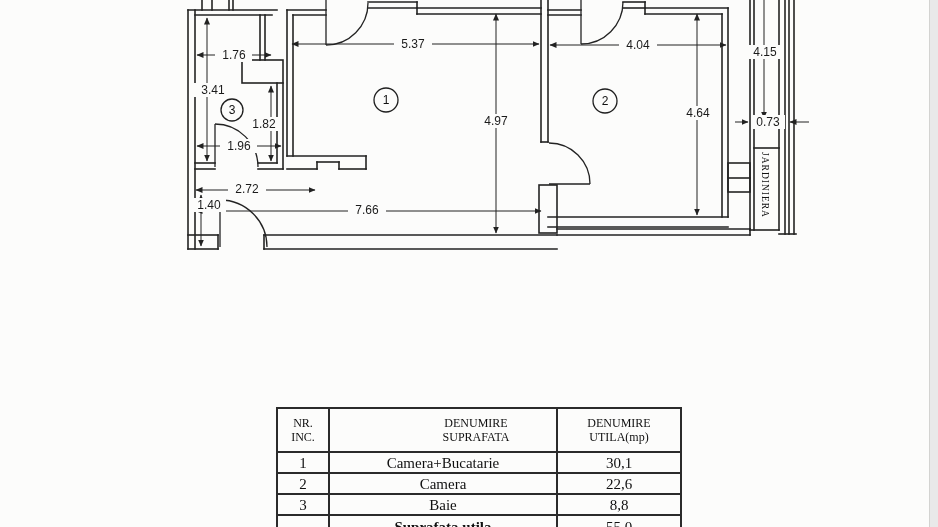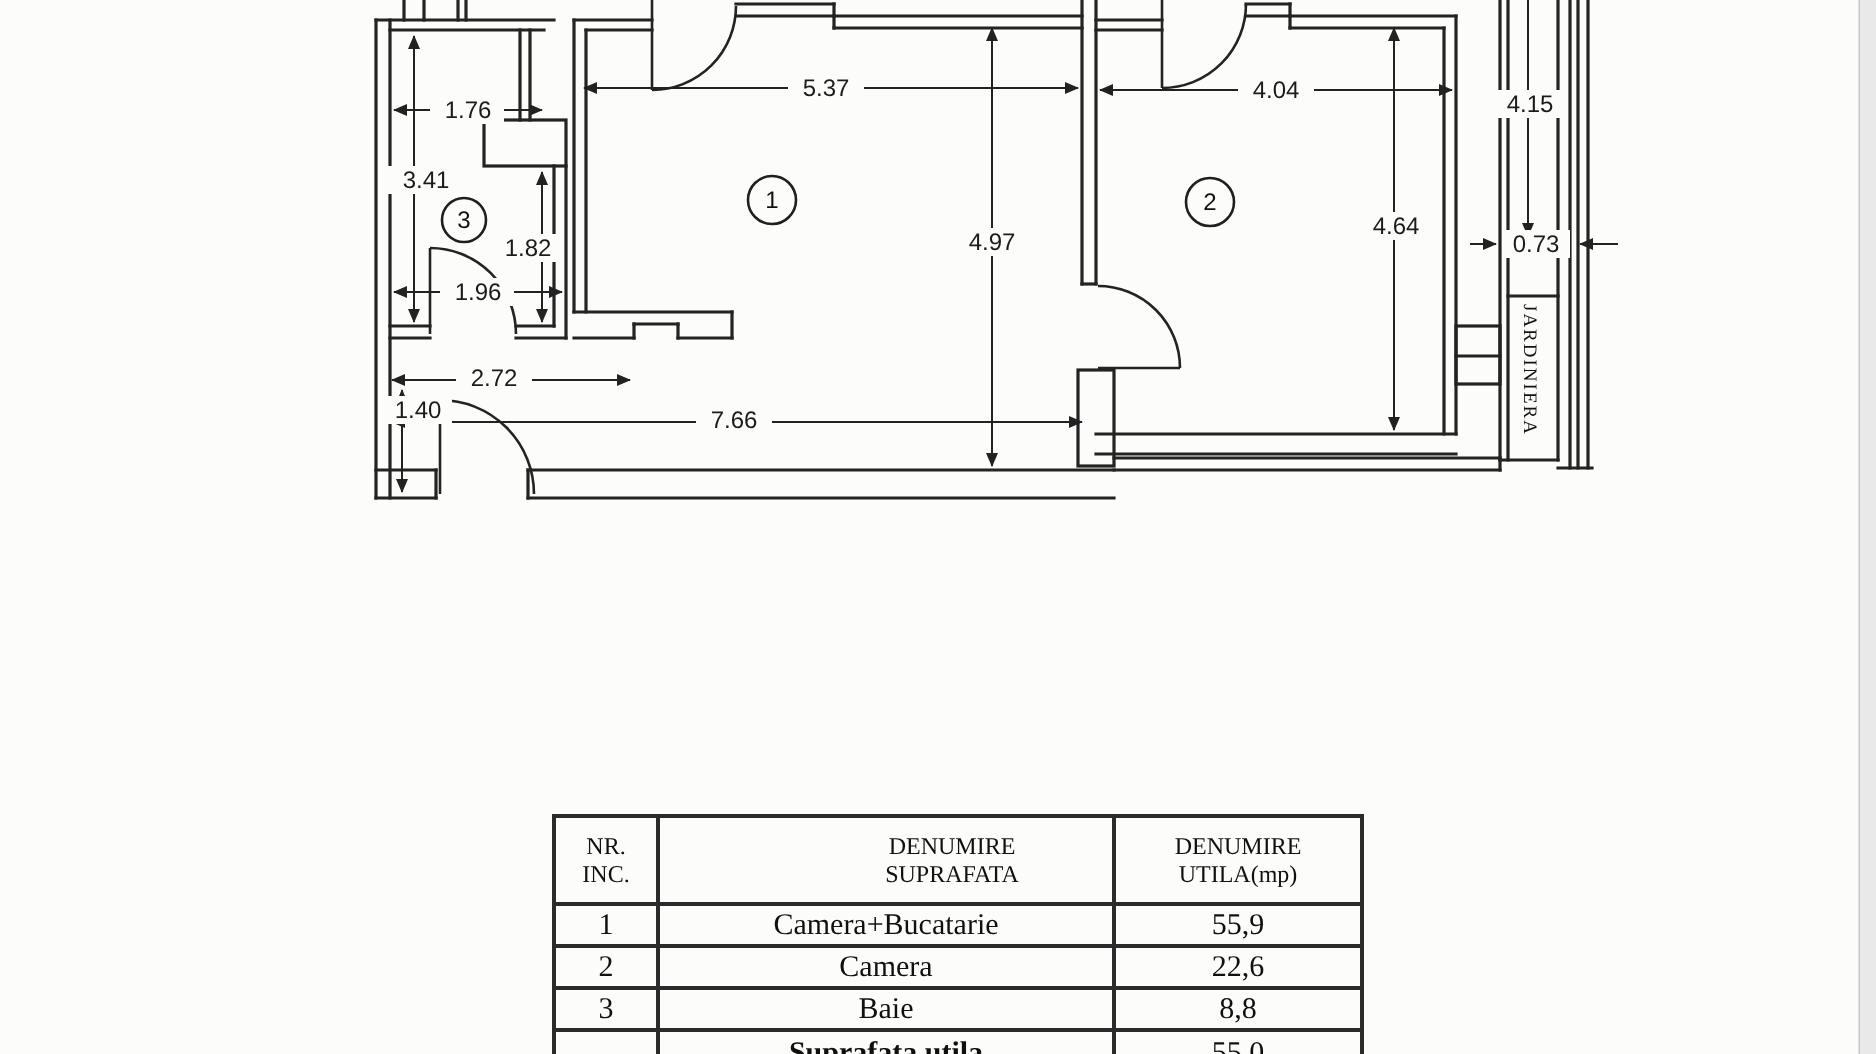--- a/index.html
+++ b/index.html
@@ -262,21 +262,21 @@
           <div>SUPRAFATA</div>
         </td>
         <td class="hdr">
           <div>DENUMIRE</div>
           <div>UTILA(mp)</div>
         </td>
       </tr>
       <tr class="datarow">
         <td>1</td>
         <td>Camera+Bucatarie</td>
-        <td>55,9</td>
+        <td>30,1</td>
       </tr>
       <tr class="datarow">
         <td>2</td>
         <td>Camera</td>
         <td>22,6</td>
       </tr>
       <tr class="datarow">
         <td>3</td>
         <td>Baie</td>
         <td>8,8</td>

